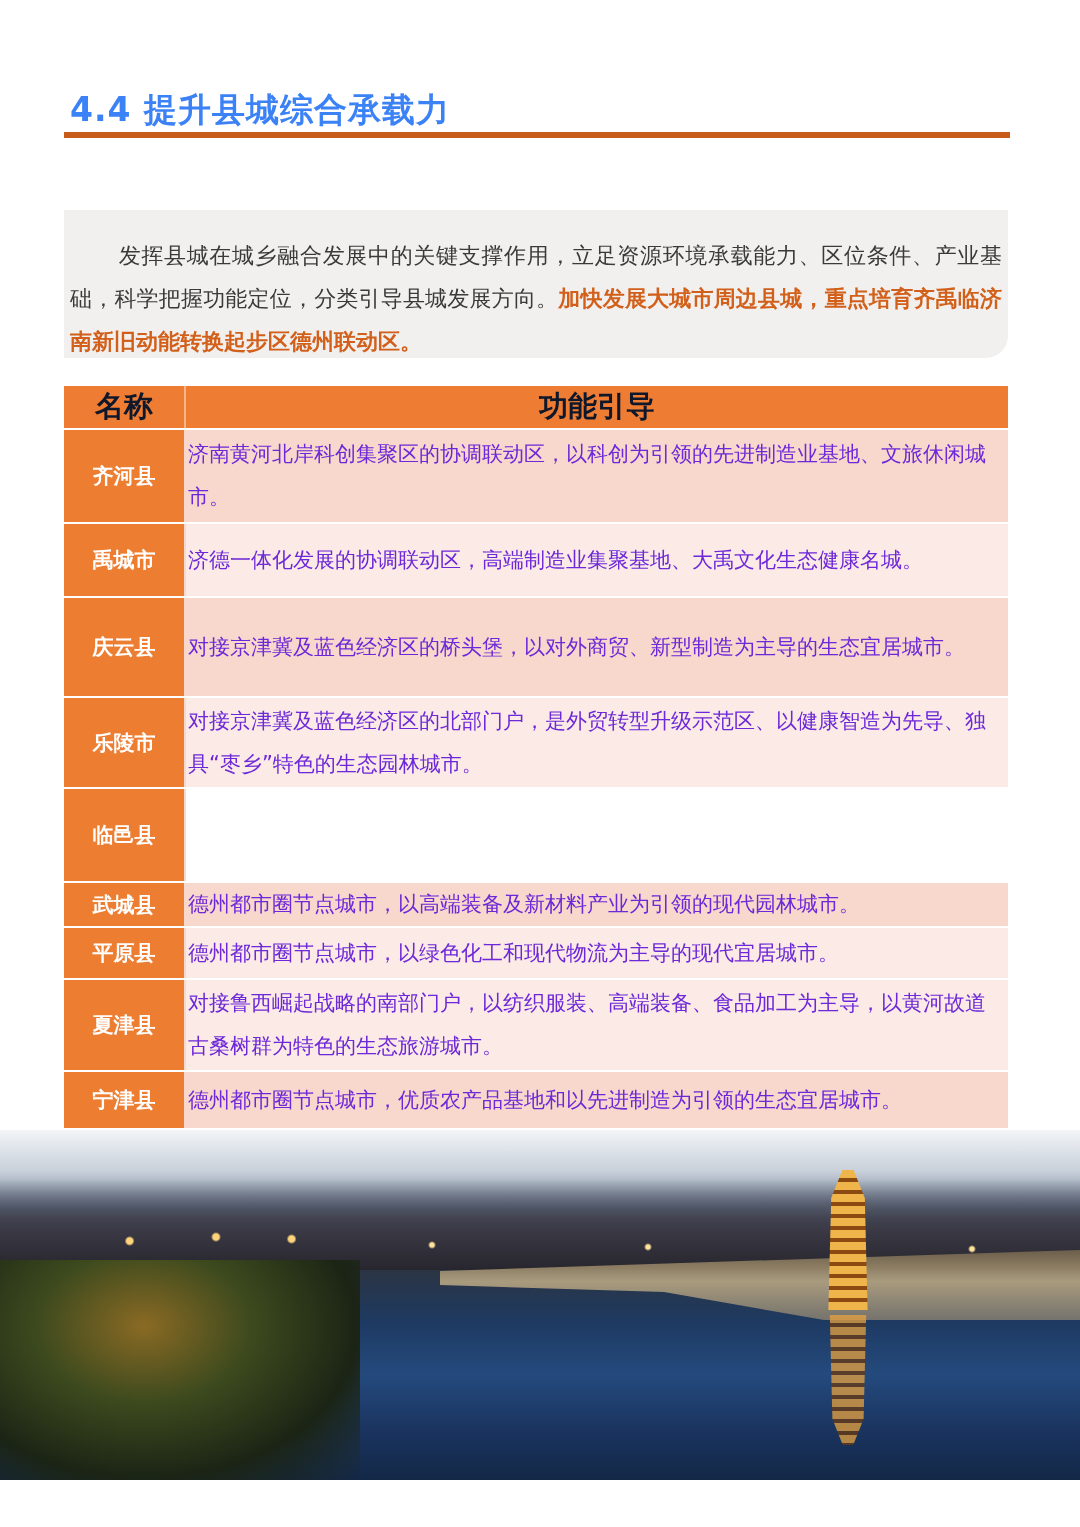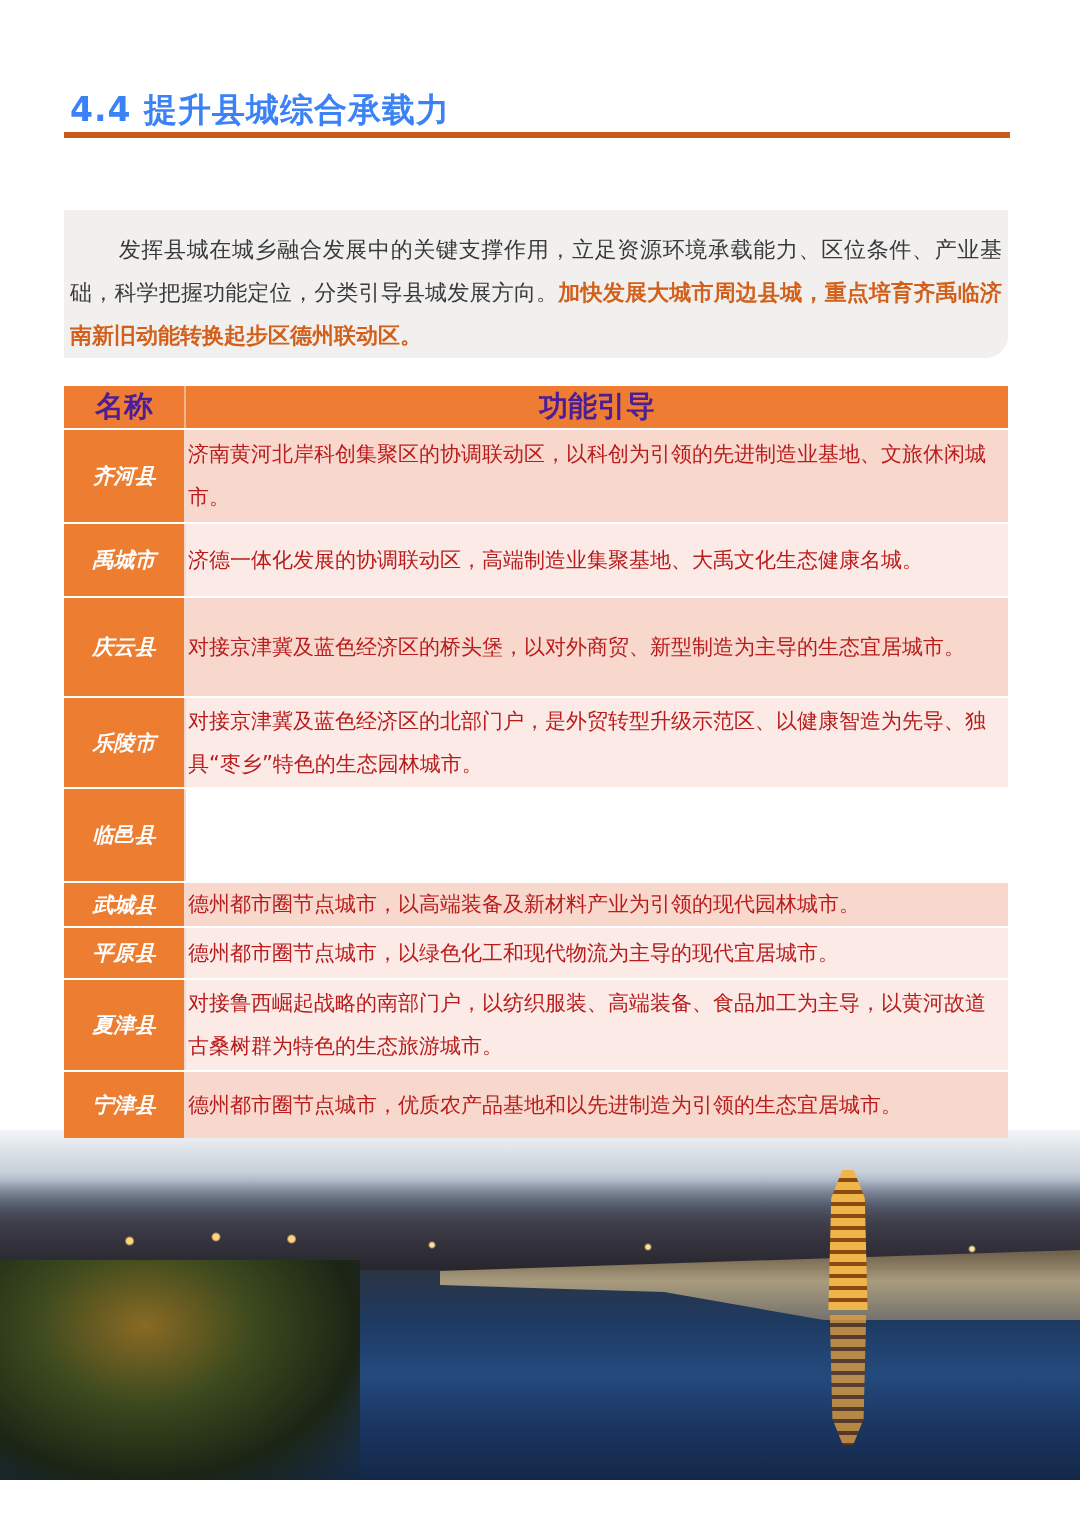--- a/index.html
+++ b/index.html
@@ -10,39 +10,39 @@
   .title {
     position:absolute; left:70px; top:88px; font-size:33px; font-weight:bold;
     color:#3b82f6; letter-spacing:1px; line-height:44px;
   }
   .title-rule {
     position:absolute; left:64px; top:132px; width:946px; height:6px; background:#c85a1a;
   }
   .intro {
     position:absolute; left:64px; top:210px; width:944px; height:148px;
     background:#f1f0ef; border-radius:0 0 22px 0;
-    box-sizing:border-box; padding:18px 6px 0 6px;
+    box-sizing:border-box; padding:24px 6px 0 6px;
     font-size:22px; line-height:43px; color:#3a3a3a; text-align:justify;
   }
   .intro .indent { display:inline-block; width:48px; }
   .intro .hl { color:#d2601a; font-weight:bold; }
 
   .table {
     position:absolute; left:64px; top:386px; width:944px;
   }
-  .thead { display:flex; height:42px; background:#ee7d33; color:#4c1d95; font-weight:bold; font-size:29px; }
+  .thead { display:flex; height:42px; background:#ee7d33; color:#0f172a; font-weight:bold; font-size:29px; }
   .thead .c1 { width:120px; display:flex; align-items:center; justify-content:center; border-right:2px solid #f3b589; }
   .thead .c2 { flex:1; display:flex; align-items:center; justify-content:center; }
   .row { display:flex; border-top:2px solid #ffffff; box-sizing:border-box; }
   .row .name {
     width:120px; flex:none; background:#ed7d31; color:#fff; font-weight:bold; font-size:21px;
-    display:flex; align-items:center; justify-content:center; border-right:2px solid #f6d9cc;font-style:italic;
+    display:flex; align-items:center; justify-content:center; border-right:2px solid #f6d9cc;
   }
   .row .desc {
-    flex:1; font-size:21px; line-height:43px; color:#b91c1c; padding:0 2px;
+    flex:1; font-size:21px; line-height:43px; color:#6d28d9; padding:0 2px;
     display:flex; align-items:center;
   }
   .row.odd .desc { background:#f8d8cc; }
   .row.even .desc { background:#fbeae6; }
 
   .photo {
     position:absolute; left:0; top:1130px; width:1080px; height:350px; overflow:hidden;
     background:linear-gradient(180deg,#f3f5f8 0%,#c7cfd9 12%,#6b7b91 22%,#3a4558 30%,#2b3443 40%,#1e3a62 55%,#244a7d 70%,#1b3561 85%,#132847 100%);
     z-index:-1;
   }
@@ -119,21 +119,21 @@
     <div class="desc">德州都市圈节点城市，以高端装备及新材料产业为引领的现代园林城市。</div>
   </div>
   <div class="row even" style="height:52px">
     <div class="name">平原县</div>
     <div class="desc">德州都市圈节点城市，以绿色化工和现代物流为主导的现代宜居城市。</div>
   </div>
   <div class="row even" style="height:92px">
     <div class="name">夏津县</div>
     <div class="desc">对接鲁西崛起战略的南部门户，以纺织服装、高端装备、食品加工为主导，以黄河故道古桑树群为特色的生态旅游城市。</div>
   </div>
-  <div class="row odd" style="height:68px">
+  <div class="row odd" style="height:58px">
     <div class="name">宁津县</div>
     <div class="desc">德州都市圈节点城市，优质农产品基地和以先进制造为引领的生态宜居城市。</div>
   </div>
 </div>
 
 <div class="photo">
   <div class="skyline"></div>
   <div class="lights"></div>
   <div class="bank-left"></div>
   <div class="plaza"></div>

